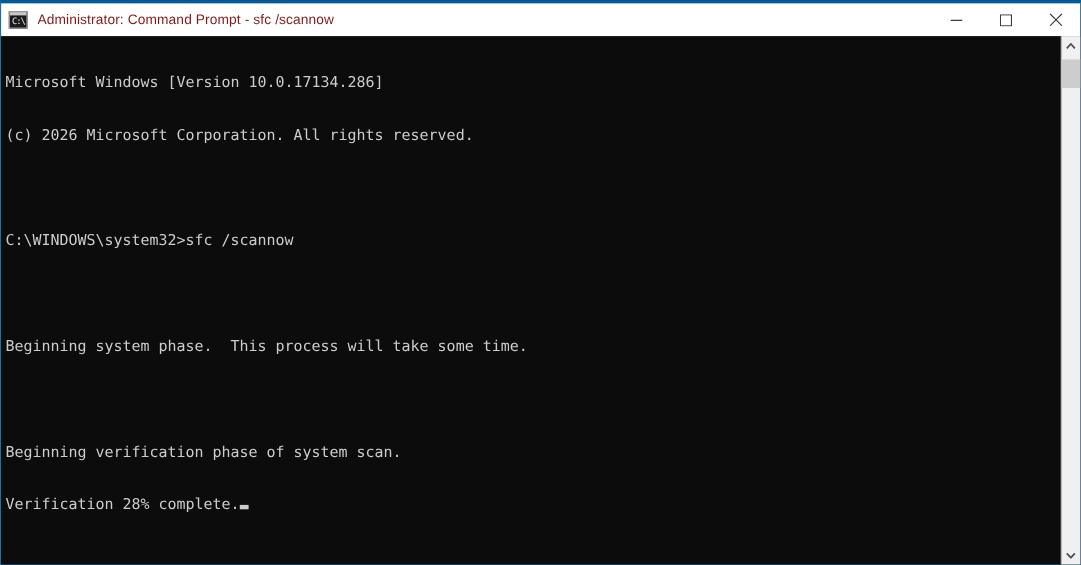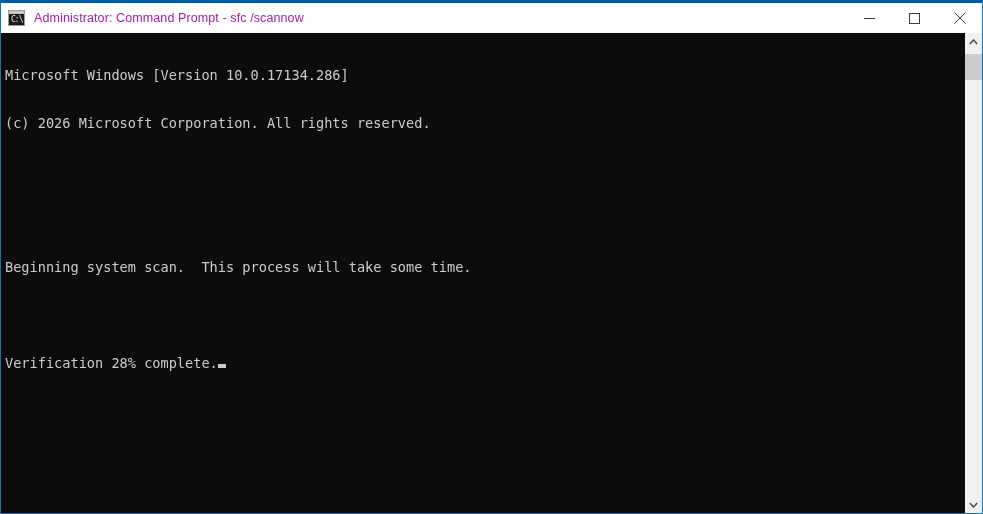--- a/index.html
+++ b/index.html
@@ -70,21 +70,21 @@
     left: 2px;
     top: 4px;
     color: #e8e8e8;
     font-family: "DejaVu Sans Mono", monospace;
     font-size: 8px;
     line-height: 9px;
     letter-spacing: -1px;
   }
   .title-text {
     font-size: 12.5px;
-    color: #a21caf;
+    color: #7f1d1d;
     white-space: nowrap;
     overflow: hidden;
     text-overflow: ellipsis;
     letter-spacing: 0.1px;
   }
 
   
   .win-controls {
     display: flex;
     height: 30px;
@@ -204,23 +204,25 @@
       </button>
     </div>
   </div>
 
   <div class="console-area">
 
     <div class="console-text">
       <div class="console-line">Microsoft Windows [Version 10.0.17134.286]</div>
       <div class="console-line">(c) 2026 Microsoft Corporation. All rights reserved.</div>
       <div class="console-line"></div>
+      <div class="console-line">C:\WINDOWS\system32&gt;sfc /scannow</div>
       <div class="console-line"></div>
-      <div class="console-line">Beginning system scan.  This process will take some time.</div>
+      <div class="console-line">Beginning system phase.  This process will take some time.</div>
       <div class="console-line"></div>
+      <div class="console-line">Beginning verification phase of system scan.</div>
       <div class="console-line"><span>Verification 28% complete.</span><span class="cursor"></span></div>
     </div>
 
     <div class="scrollbar">
       <div class="sb-btn">
         <svg width="9" height="6" viewBox="0 0 9 6">
           <polyline points="0.8,5 4.5,1 8.2,5" fill="none" stroke="#505050" stroke-width="1.6"></polyline>
         </svg>
       </div>
       <div class="sb-track">

